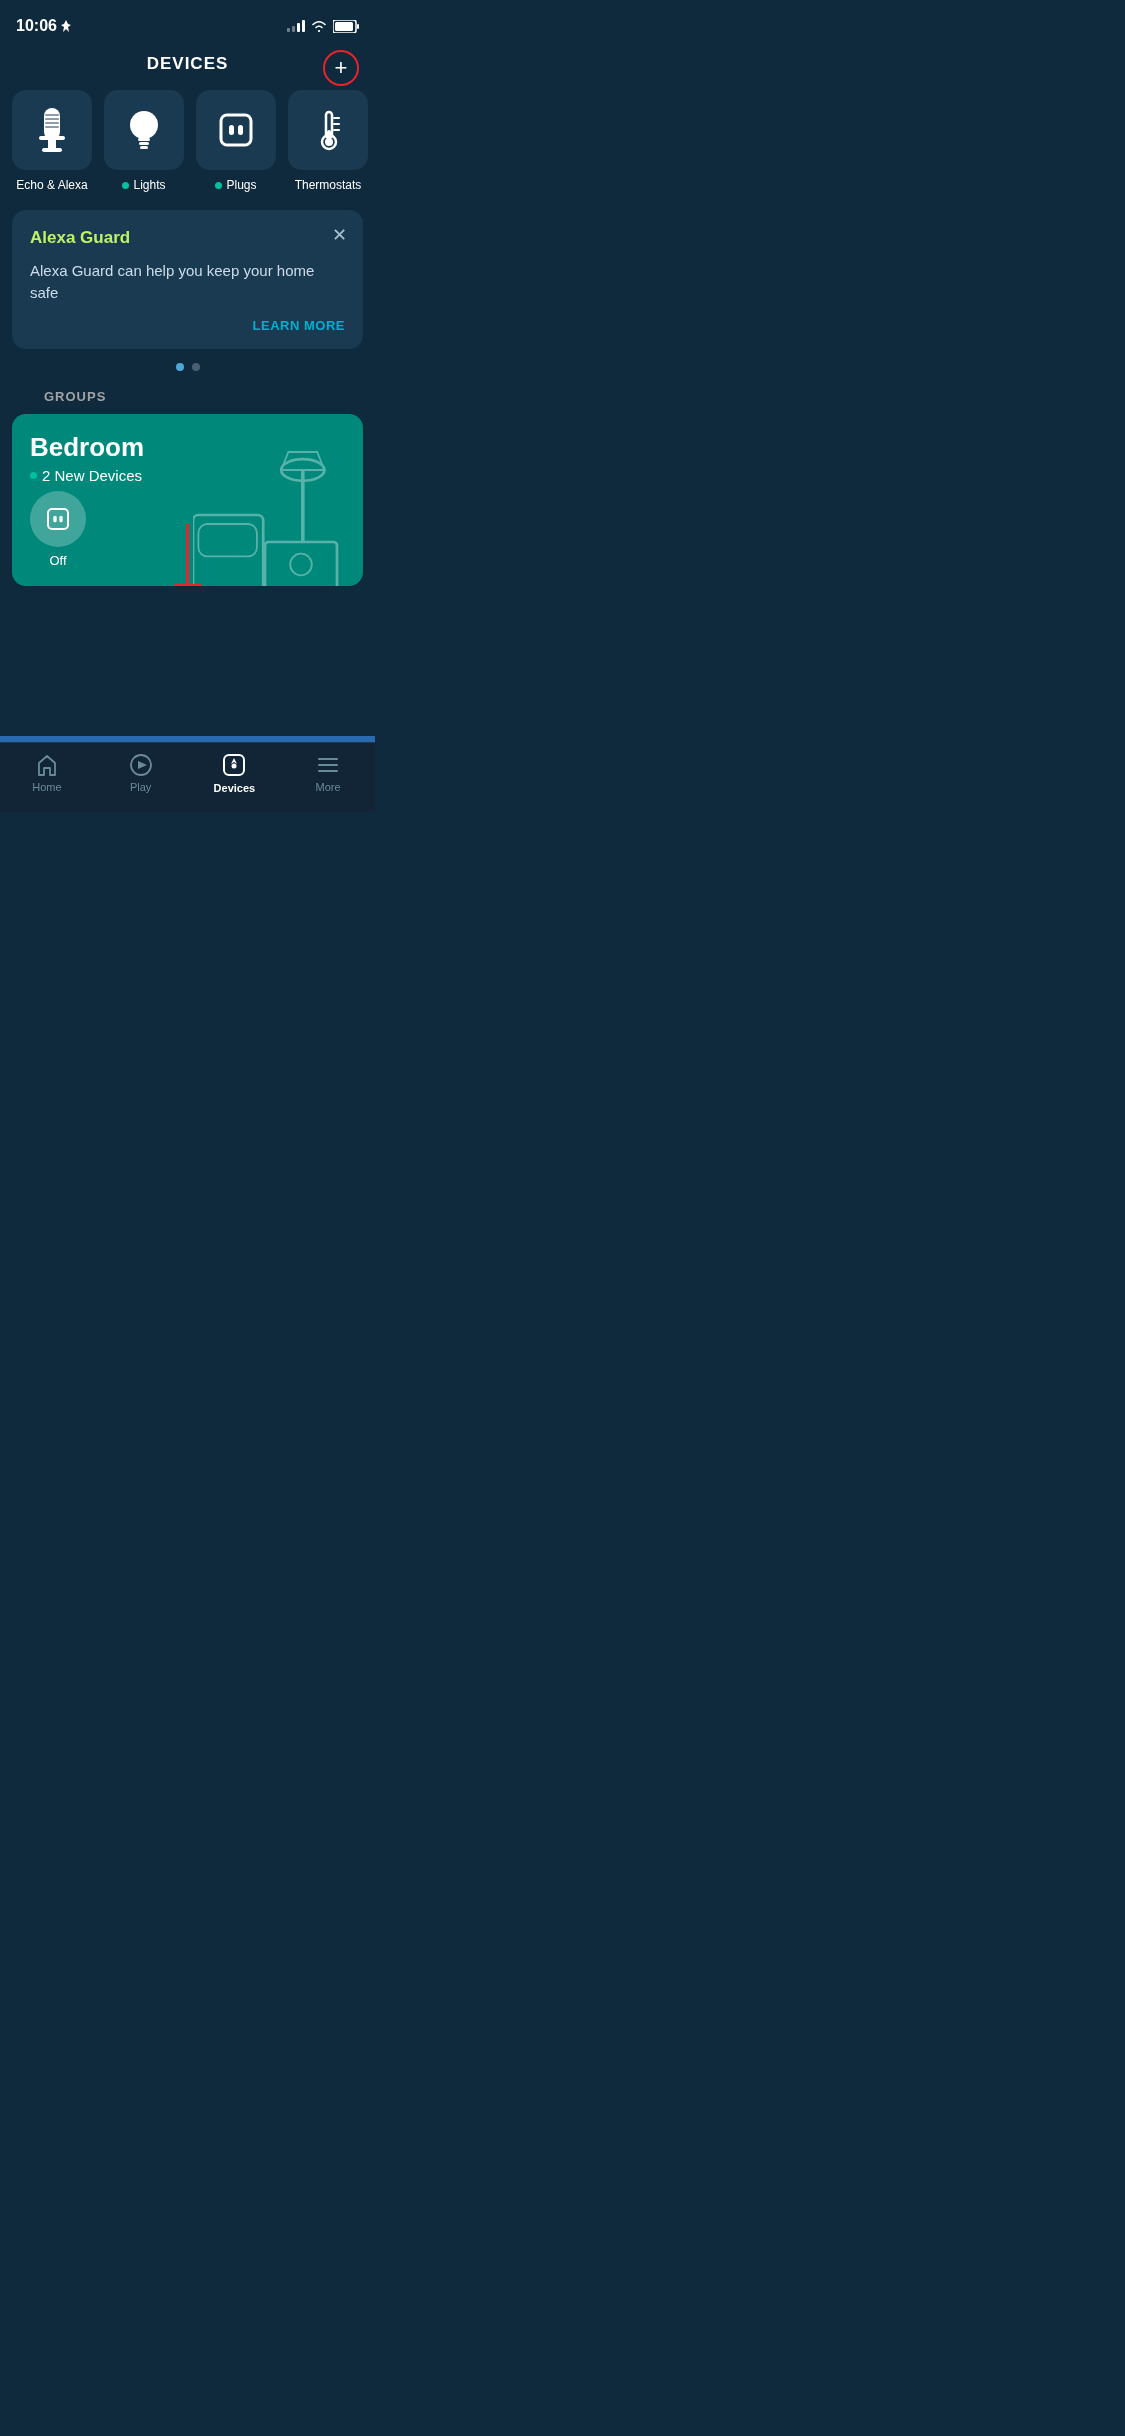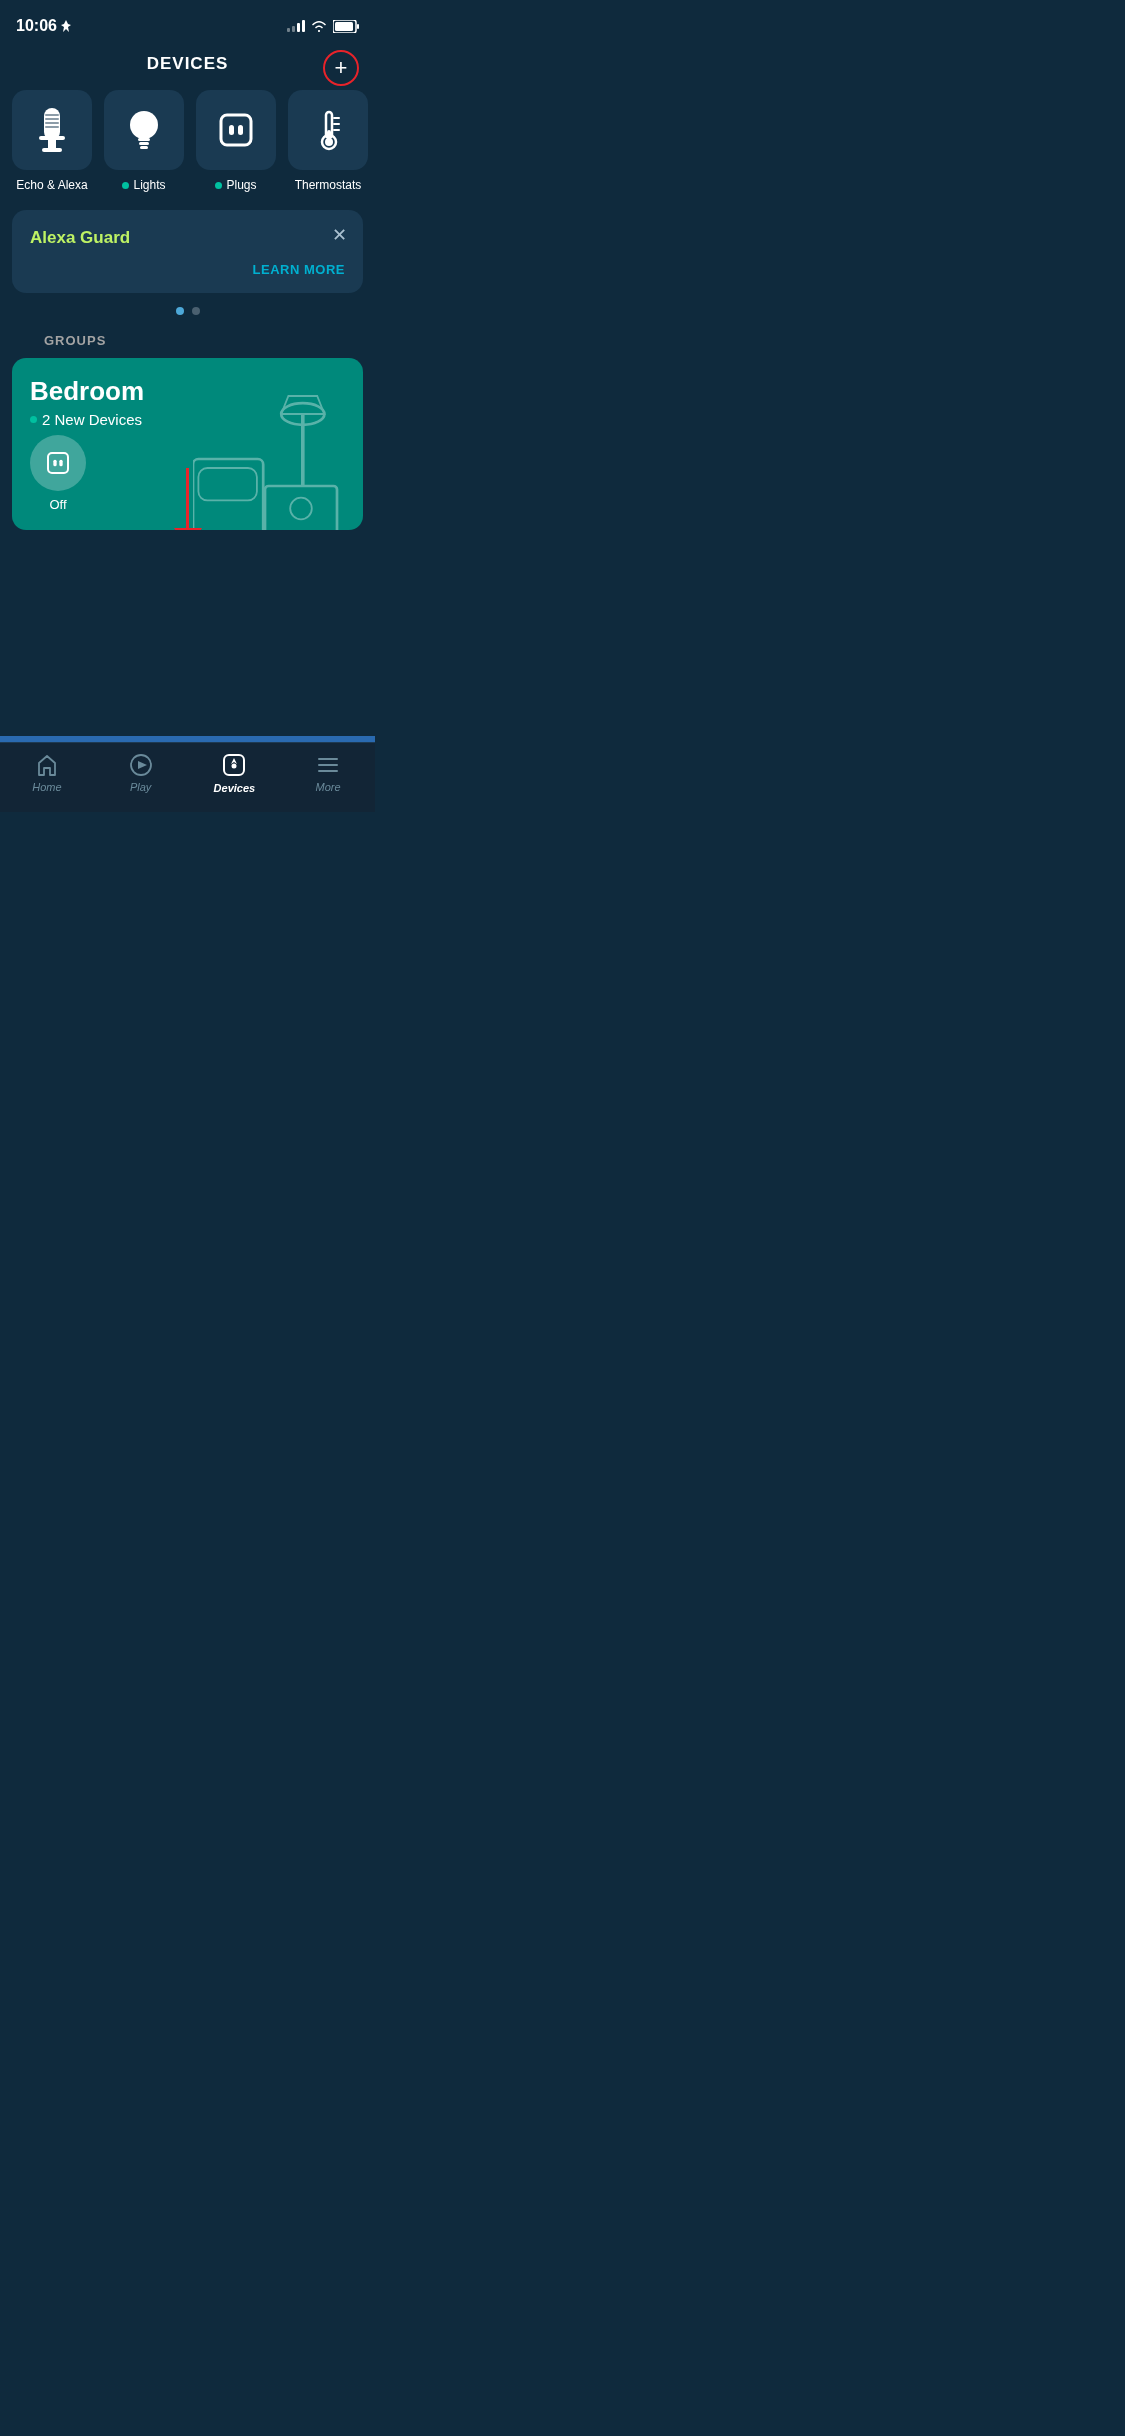--- a/index.html
+++ b/index.html
@@ -290,21 +290,20 @@
       padding-bottom: 10px;
       border-top: 1px solid #1e3a52;
     }
     .nav-item {
       display: flex;
       flex-direction: column;
       align-items: center;
       gap: 4px;
       cursor: pointer;
       min-width: 60px;
-      font-style: italic;
     }
     .nav-label {
       font-size: 11px;
       color: #6a8a9a;
     }
     .nav-label-active {
       font-size: 11px;
       color: white;
       font-weight: 600;
     }
@@ -415,20 +414,21 @@
         <line x1="25" y1="22" x2="30" y2="22" stroke="white" stroke-width="2" stroke-linecap="round"></line>
       </svg>
     </div>
     <span class="category-label">Thermostats</span>
   </div>
 </div>
 
 <div class="banner">
   <button class="banner-close">✕</button>
   <div class="banner-title">Alexa Guard</div>
+  <div class="banner-text">Alexa Guard can help you keep your home safe</div>
   <a class="banner-learn">LEARN MORE</a>
 </div>
 
 <div class="pagination">
   <div class="page-dot page-dot-active"></div>
   <div class="page-dot page-dot-inactive"></div>
 </div>
 
 <div class="section-label">GROUPS</div>
 

